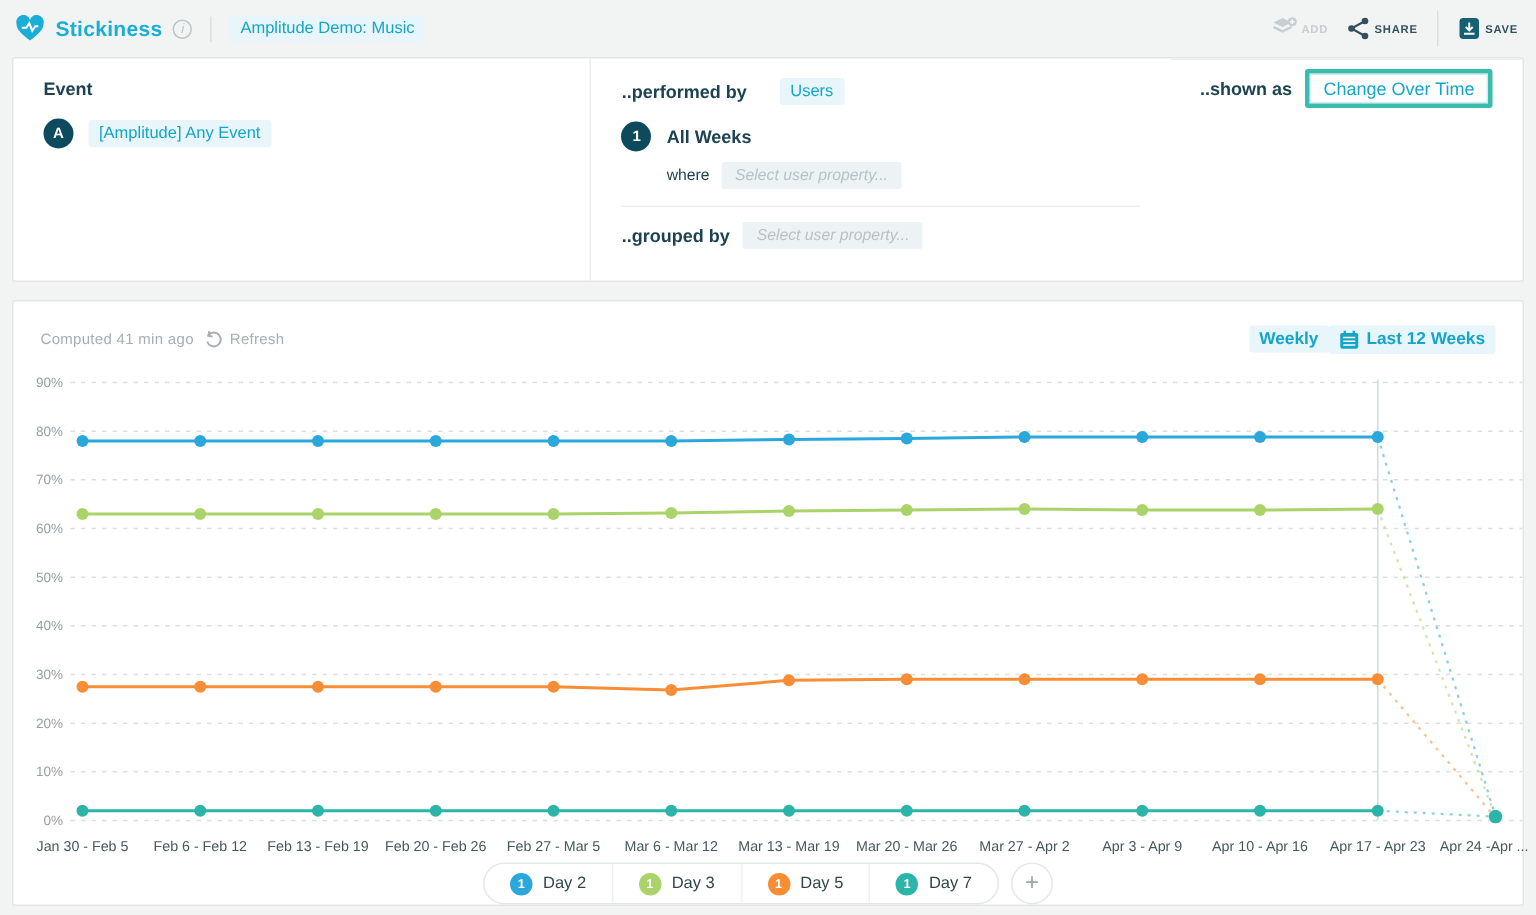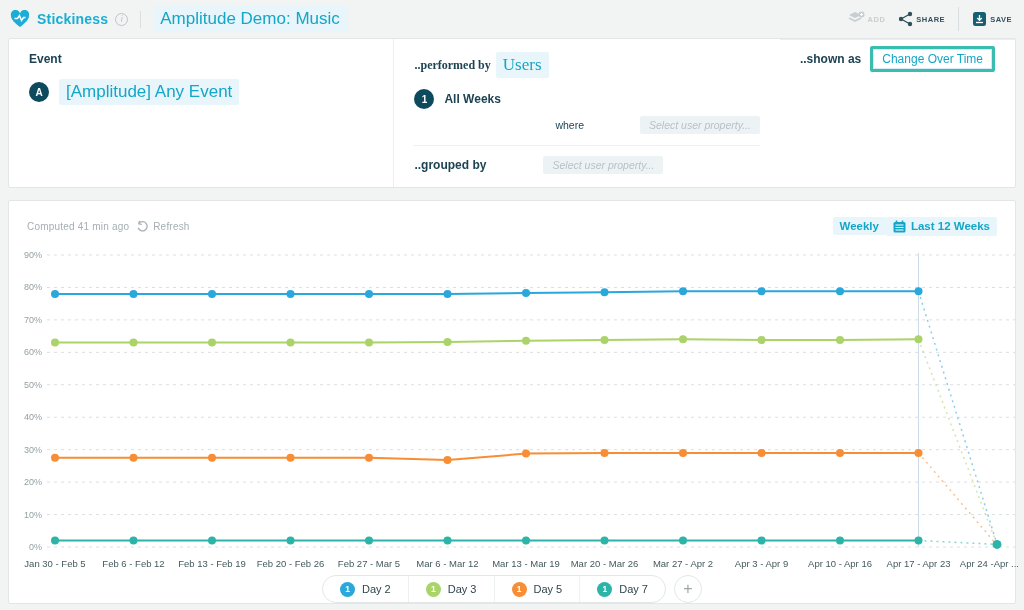--- a/index.html
+++ b/index.html
@@ -6,40 +6,40 @@
   html,body { width:1024px; height:610px; overflow:hidden; }
   body { background:#f2f4f4; font-family:"Liberation Sans", sans-serif; color:#1d4352; }
 
   
   .header { height:38px; display:flex; align-items:center; padding:0 12px 0 10px; }
   .logo { width:20px; height:18px; margin-right:7px; }
   .title { font-size:14px; font-weight:bold; color:#1aadd5; letter-spacing:.2px; }
   .info-dot { width:13px; height:13px; border:1px solid #bcc5c9; border-radius:50%;
     color:#bcc5c9; font-size:9px; line-height:11px; text-align:center; margin-left:7px; font-style:italic; }
   .hdr-divider { width:1px; height:17px; background:#d9dee0; margin:0 12px; }
-  .pill { color:#14a6c8; background:#e8f5fa; padding:3px 7px; border-radius:2px; font-size:17px; cursor:pointer; }
+  .pill { color:#14a6c8; background:#e8f5fa; padding:3px 7px; border-radius:2px; font-size:11px; cursor:pointer; }
   .toolbar { margin-left:auto; display:flex; align-items:center; gap:13px; }
   .tool { display:flex; flex-direction:row; align-items:center; gap:3px; cursor:pointer; }
   .tool-label { font-size:7.5px; font-weight:bold; letter-spacing:.5px; color:#31505c; }
   .tool.disabled .tool-label { color:#c6ced2; }
   .tool-divider { width:1px; height:24px; background:#d9dee0; }
 
   
   .panel { background:#fff; border:1px solid #e3e6e7; border-radius:2px; margin:0 8px; }
   .query-panel { height:150px; display:flex; flex-direction:row; }
   .query-top { flex:1; display:flex; }
   .query-col { padding:13px 20px; }
   .query-col.left { width:50%; border-right:1px solid #eceff0; }
   .query-col.right { flex:1; }
   .section-label { font-size:12px; font-weight:bold; color:#1d4352; }
   .row { display:flex; align-items:center; }
   .badge { width:20px; height:20px; border-radius:50%; background:#0e4a5e; color:#fff;
     font-size:10px; font-weight:bold; display:flex; align-items:center; justify-content:center; flex:none; }
   .placeholder { font-size:10.5px; font-style:italic; color:#b7c2c7; background:#edf3f5;
-    padding:3px 9px; border-radius:2px; cursor:text;margin-left:48px; }
+    padding:3px 9px; border-radius:2px; cursor:text; }
   .where-label { font-size:10.5px; color:#1d4352; margin-right:8px; }
   .sub-divider { border-top:1px solid #eceff0; margin:11px 0 10px; }
   .shown-row { height:38px; border-top:1px solid #eceff0; display:flex; align-items:center; padding:0 20px; }
   .shown-btn { margin-left:9px; border:3px solid #3abcae; background:#fff; color:#14a6c8;
     font-size:12px; padding:3px 9px; border-radius:2px; cursor:pointer;
     box-shadow: inset 0 0 0 1px #d7eaf3; font-family:"Liberation Sans",sans-serif; }
 
   
   .chart-panel { margin-top:12px; height:404px; padding:12px 4px 0 4px; }
   .chart-controls { display:flex; align-items:center; justify-content:space-between; padding:2px 14px 0 14px; height:24px; }
@@ -109,29 +109,29 @@
 <div class="panel query-panel">
   <div class="query-top">
     <div class="query-col left">
       <div class="section-label">Event</div>
       <div class="row" style="margin-top:13px; gap:10px;">
         <span class="badge">A</span>
         <span class="pill">[Amplitude] Any Event</span>
       </div>
     </div>
     <div class="query-col right">
-      <div class="row" style="gap:5px;font-family:Liberation Serif, serif;">
+      <div class="row" style="gap:22px;">
         <span class="section-label">..performed by</span>
         <span class="pill">Users</span>
       </div>
       <div class="row" style="margin-top:11px; gap:10px;">
         <span class="badge">1</span>
         <span class="section-label">All Weeks</span>
       </div>
-      <div class="row" style="margin-top:7px; padding-left:30px;justify-content:flex-end;">
+      <div class="row" style="margin-top:7px; padding-left:30px;">
         <span class="where-label">where</span>
         <span class="placeholder">Select user property...</span>
       </div>
       <div class="sub-divider"></div>
       <div class="row" style="gap:9px;">
         <span class="section-label">..grouped by</span>
         <span class="placeholder">Select user property...</span>
       </div>
     </div>
   </div>

